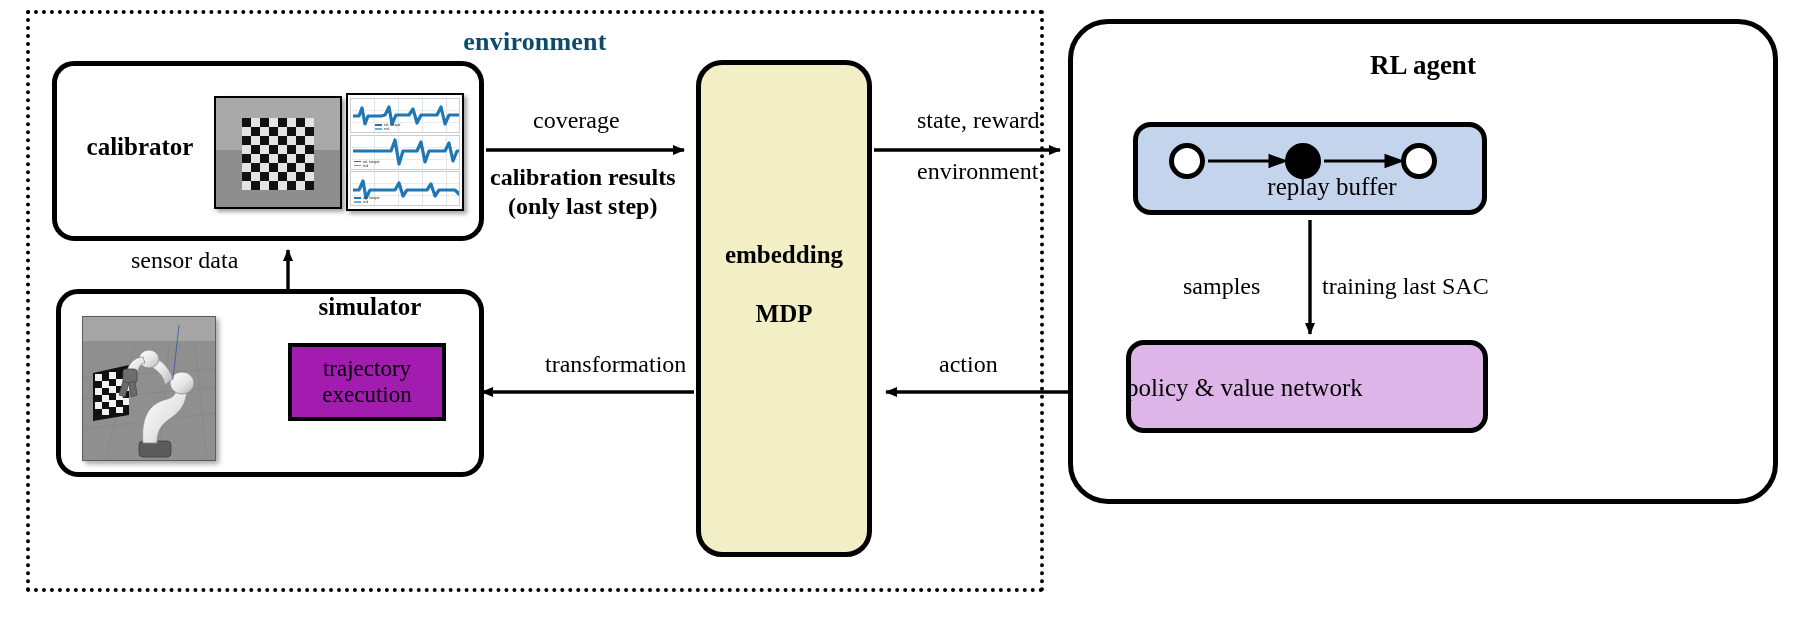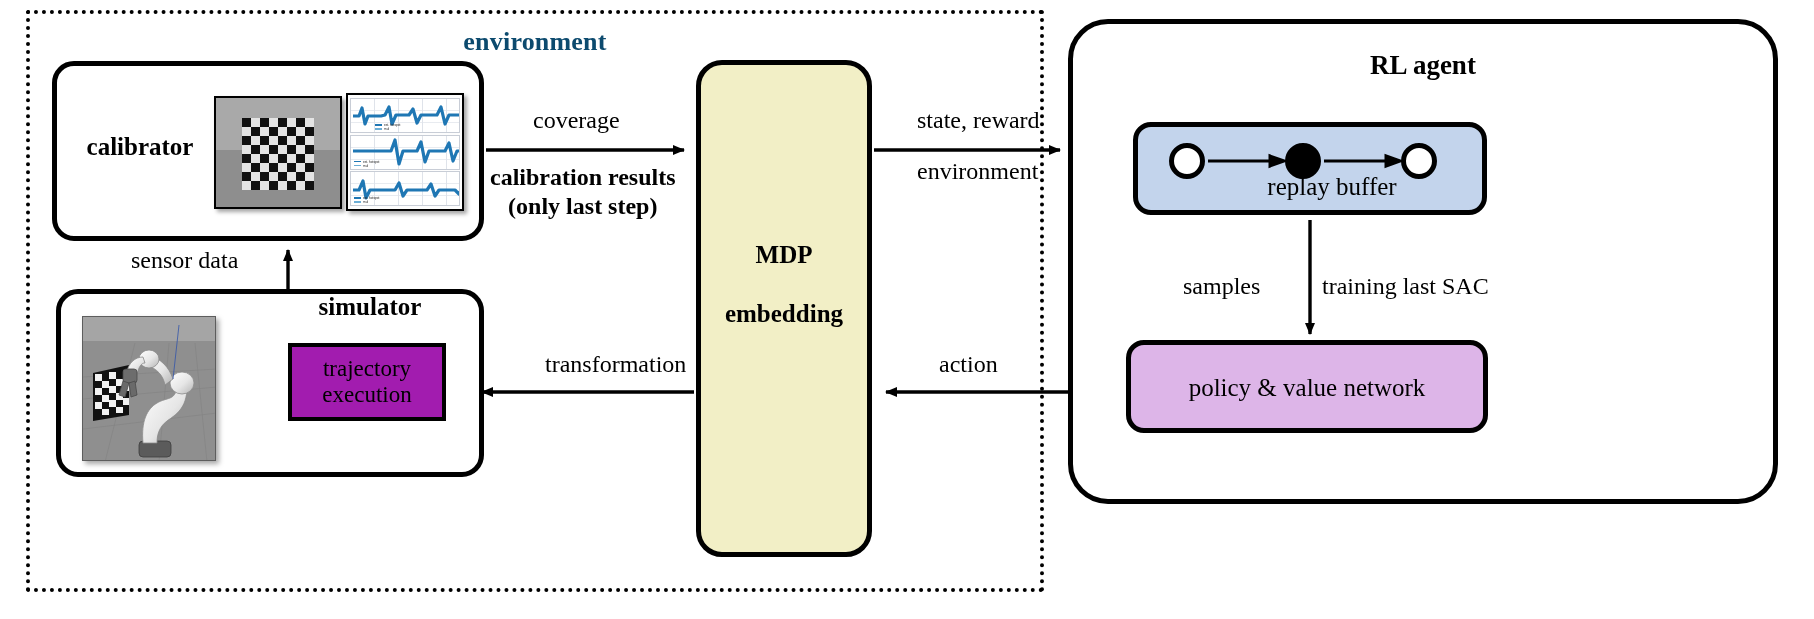--- a/index.html
+++ b/index.html
@@ -149,21 +149,21 @@
     width: 36px; height: 36px; border-radius: 50%;
     border: 5px solid #000; background: #fff;
   }
   .node.filled { background: #000; }
   #policy-box {
     left: 1126px; top: 340px; width: 362px; height: 93px;
     border: 5px solid #000; border-radius: 18px;
   }
   #policy-label {
     left: 1126px; top: 374px; width: 362px;
-    text-align: center; font-size: 25px;
+    font-size: 25px;
   }
 
   
   .edge-label {
     font-size: 24px; color: #000; white-space: nowrap;
   }
   .edge-label.two { line-height: 1.22; }
   #lbl-coverage   { left: 533px; top: 107px; }
   #lbl-calibres   { left: 490px; top: 163px; text-align: center; font-weight: bold; }
   #lbl-state      { left: 917px; top: 107px; }
@@ -344,22 +344,22 @@
 
   <div class="abs" id="trajectory-box">
     <div class="lines">
       <div>trajectory</div>
       <div>execution</div>
     </div>
   </div>
 
   <div class="abs" id="mdp-box" style="background:#f2efc6;"></div>
   <div class="abs" id="mdp-text">
+    <div>embedding</div>
     <div>MDP</div>
-    <div>embedding</div>
   </div>
 
   <div class="abs panel" id="rl-box"></div>
   <div class="abs" id="rl-title">RL agent</div>
 
   <div class="abs" id="replay-buffer" style="background:#c3d4ec;">
     <div class="node" style="left:31px;"></div>
     <div class="node filled" style="left:147px;"></div>
     <div class="node" style="left:263px;"></div>
     <svg width="344" height="83" viewBox="0 0 344 83" style="position:absolute;left:0;top:0;">

